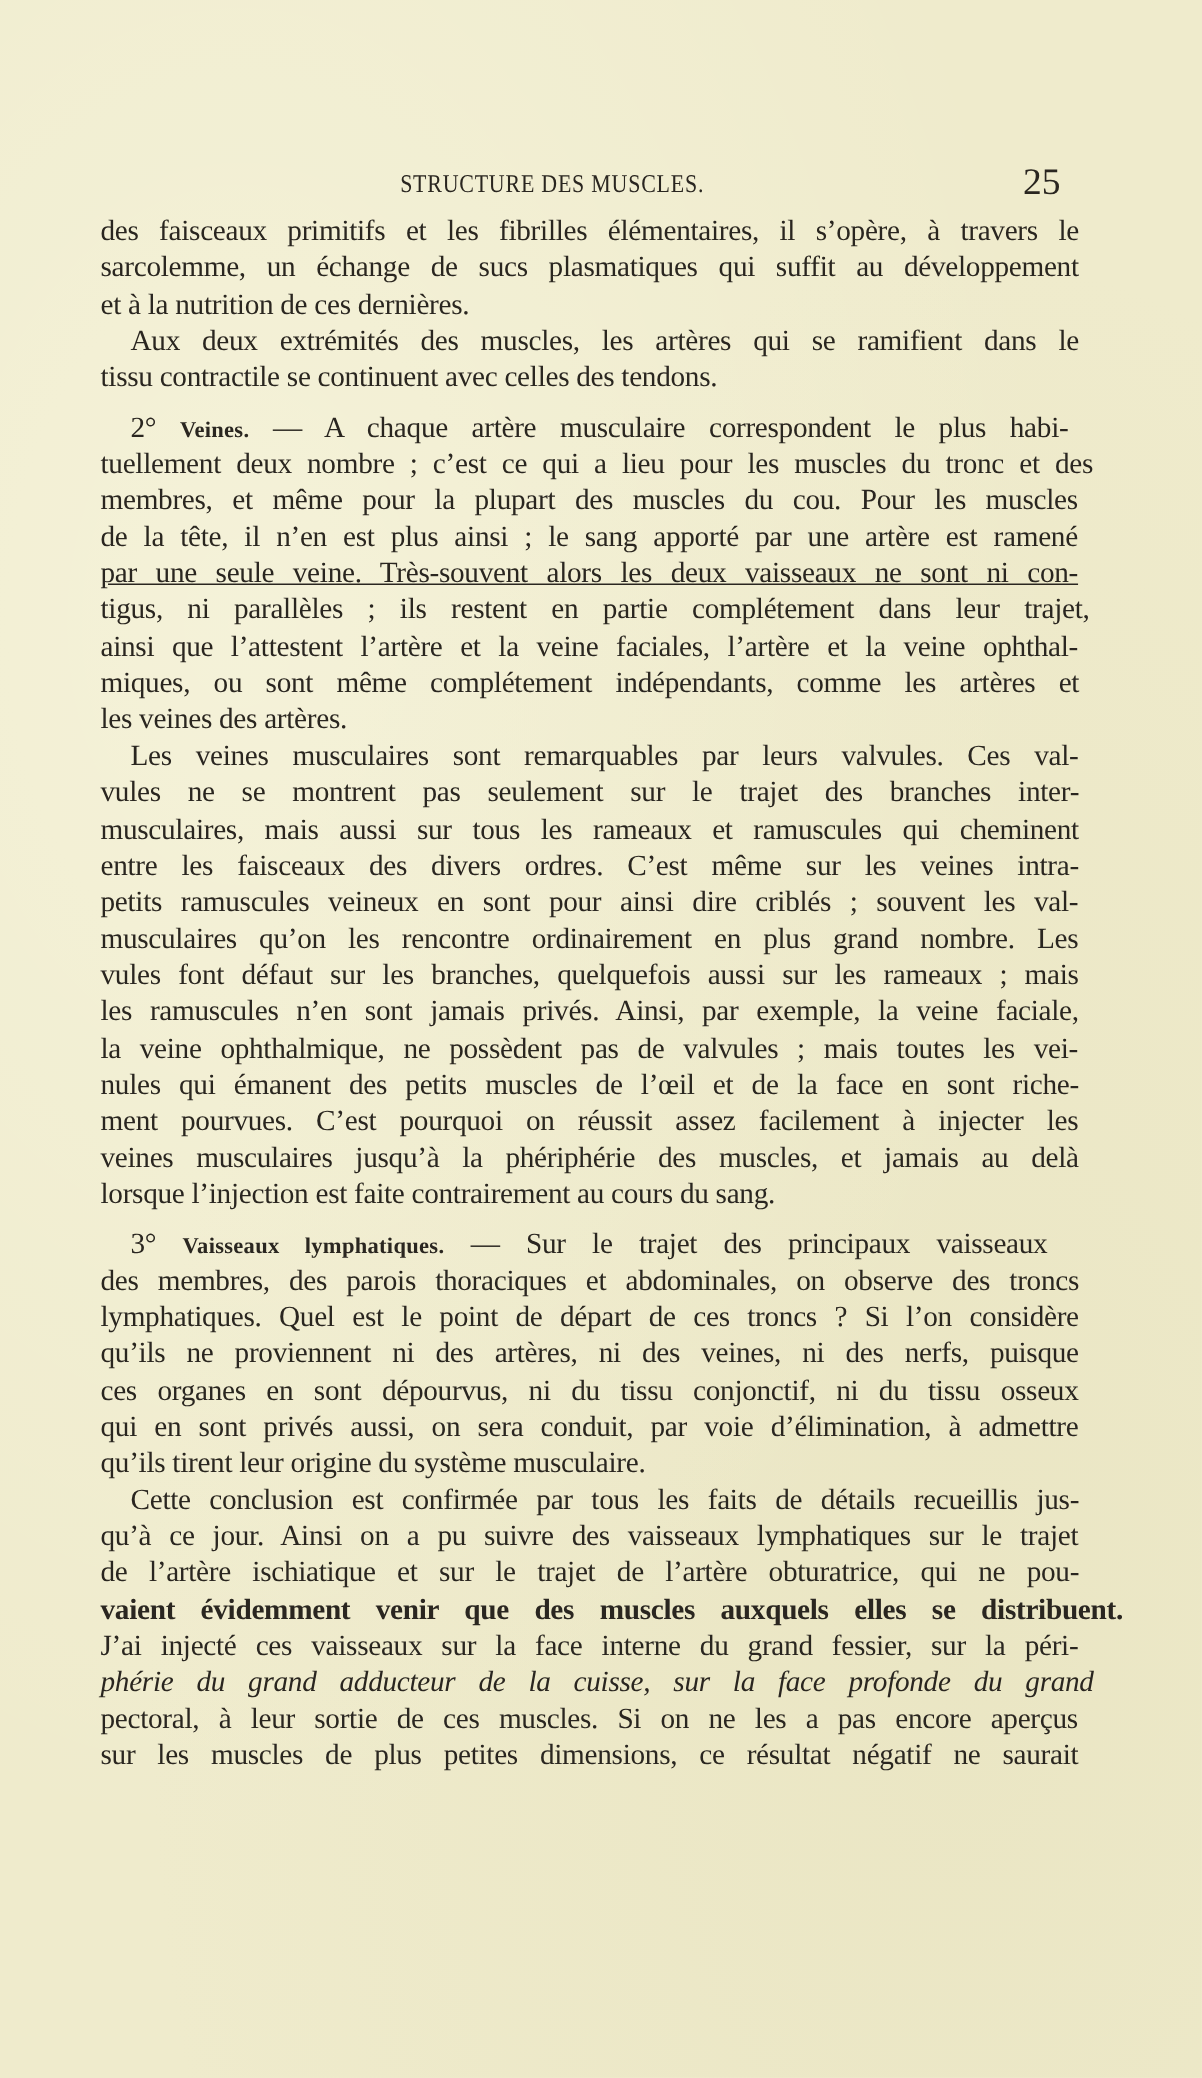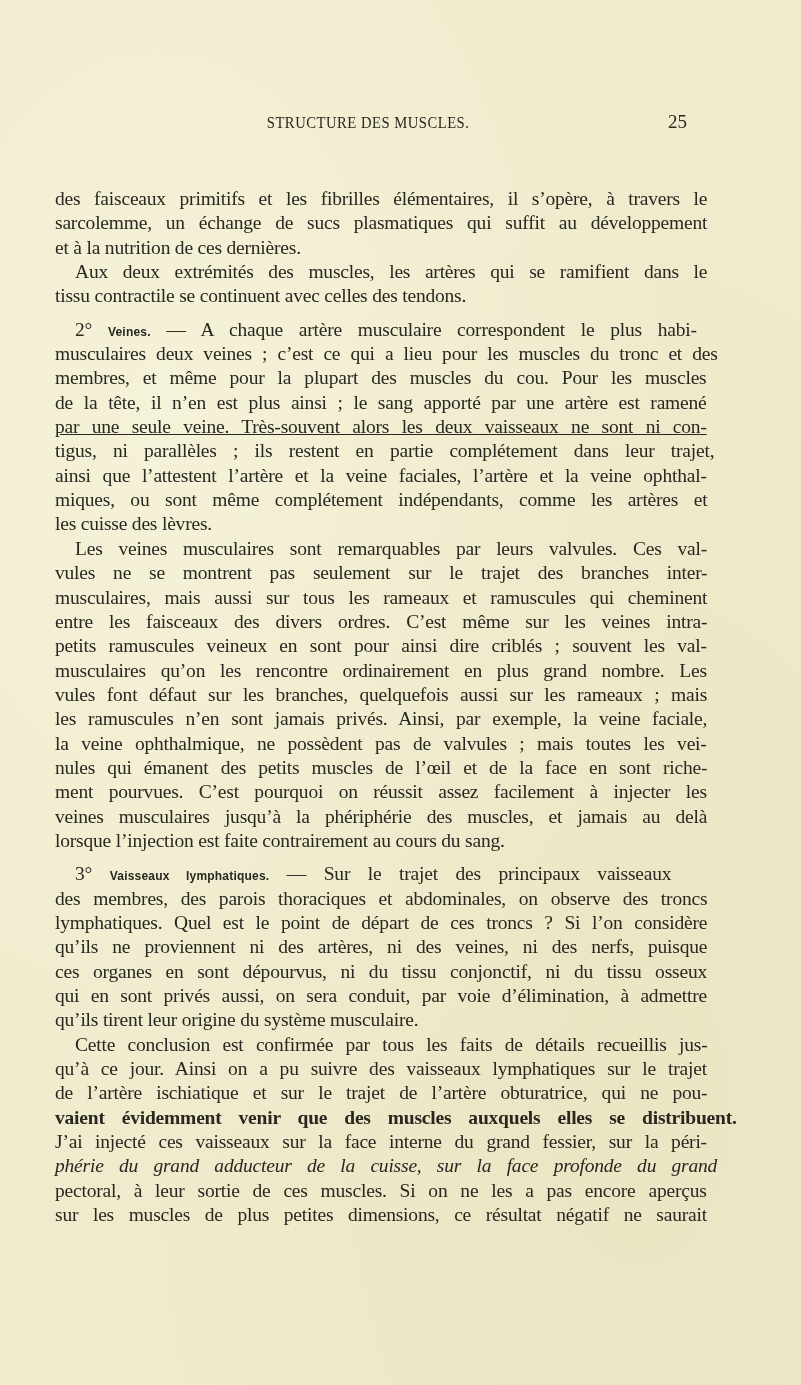--- a/index.html
+++ b/index.html
@@ -40,31 +40,30 @@
     text-align: center;
     font-size: 17px;
     letter-spacing: 0.6px;
     line-height: 24px;
     transform: scaleX(0.86);
     transform-origin: center;
     padding-right: 30px;
   }
   .page-number {
     position: absolute;
-    right: 20px;
+    right: 0;
     top: -2px;
-    font-size: 19px;
+    font-size: 25px;
     line-height: 26px;
   }
   .body-text {
     position: absolute;
     top: 143px;
-    left: 55px;
+    left: 67px;
     width: 652px;
-    margin-top: 44px;
   }
   .line {
     display: block;
     height: 24.35px;
     line-height: 24.35px;
     font-size: 19.5px;
     white-space: nowrap;
     text-align: justify;
     text-align-last: justify;
     letter-spacing: -0.2px;
@@ -73,23 +72,23 @@
   .line.last {
     text-align-last: left;
   }
   .line.indent {
     padding-left: 20px;
   }
   .para-gap {
     height: 9px;
   }
   .section-lead {
-    font-family: Liberation Sans, sans-serif;
+    font-family: Liberation Serif, serif;
     font-weight: bold;
-    font-size: 12px;
+    font-size: 15px;
     letter-spacing: 0.2px;
   }
   .cond {
     display: inline-block;
     transform-origin: left center;
   }
 </style>
 </head>
 <body>
 
@@ -110,28 +109,28 @@
 
     <div class="paragraph">
       <span class="line indent"><span class="cond" style="word-spacing: 10px;">Aux deux extrémités des muscles, les artères qui se ramifient dans le</span></span>
       <span class="line last"><span class="cond">tissu contractile se continuent avec celles des tendons.</span></span>
     </div>
 
     <div class="para-gap"></div>
 
     <div class="paragraph">
       <span class="line indent"><span class="cond" style="word-spacing: 11.1px;"><span>2°</span> <span class="section-lead">Veines.</span><span> — A chaque artère musculaire correspondent le plus habi-</span></span></span>
-      <span class="line"><span class="cond" style="word-spacing: 5.46667px;">musculaires deux veines ; c’est ce qui a lieu pour les muscles du tronc et des</span></span>
+      <span class="line"><span class="cond" style="word-spacing: 5.46667px;">tuellement deux nombre ; c’est ce qui a lieu pour les muscles du tronc et des</span></span>
       <span class="line"><span class="cond" style="word-spacing: 8.41667px;">membres, et même pour la plupart des muscles du cou. Pour les muscles</span></span>
       <span class="line"><span class="cond" style="word-spacing: 6.0625px;">de la tête, il n’en est plus ainsi ; le sang apporté par une artère est ramené</span></span>
       <span class="line"><span class="cond" style="word-spacing: 7.75px; text-decoration: underline;">par une seule veine. Très-souvent alors les deux vaisseaux ne sont ni con-</span></span>
       <span class="line"><span class="cond" style="word-spacing: 11.6364px;">tigus, ni parallèles ; ils restent en partie complétement dans leur trajet,</span></span>
       <span class="line"><span class="cond" style="word-spacing: 7.08333px;">ainsi que l’attestent l’artère et la veine faciales, l’artère et la veine ophthal-</span></span>
       <span class="line"><span class="cond" style="word-spacing: 10.8889px;">miques, ou sont même complétement indépendants, comme les artères et</span></span>
-      <span class="line last"><span class="cond">les cuisse des lèvres.</span></span>
+      <span class="line last"><span class="cond">les veines des artères.</span></span>
     </div>
 
     <div class="paragraph">
       <span class="line indent"><span class="cond" style="word-spacing: 11.2222px;">Les veines musculaires sont remarquables par leurs valvules. Ces val-</span></span>
       <span class="line"><span class="cond" style="word-spacing: 13.2727px;">vules ne se montrent pas seulement sur le trajet des branches inter-</span></span>
       <span class="line"><span class="cond" style="word-spacing: 9.1px;">musculaires, mais aussi sur tous les rameaux et ramuscules qui cheminent</span></span>
       <span class="line"><span class="cond" style="word-spacing: 11.3636px;">entre les faisceaux des divers ordres. C’est même sur les veines intra-</span></span>
       <span class="line"><span class="cond" style="word-spacing: 7.75px;">petits ramuscules veineux en sont pour ainsi dire criblés ; souvent les val-</span></span>
       <span class="line"><span class="cond" style="word-spacing: 10.1111px;">musculaires qu’on les rencontre ordinairement en plus grand nombre. Les</span></span>
       <span class="line"><span class="cond" style="word-spacing: 6.91667px;">vules font défaut sur les branches, quelquefois aussi sur les rameaux ; mais</span></span>

